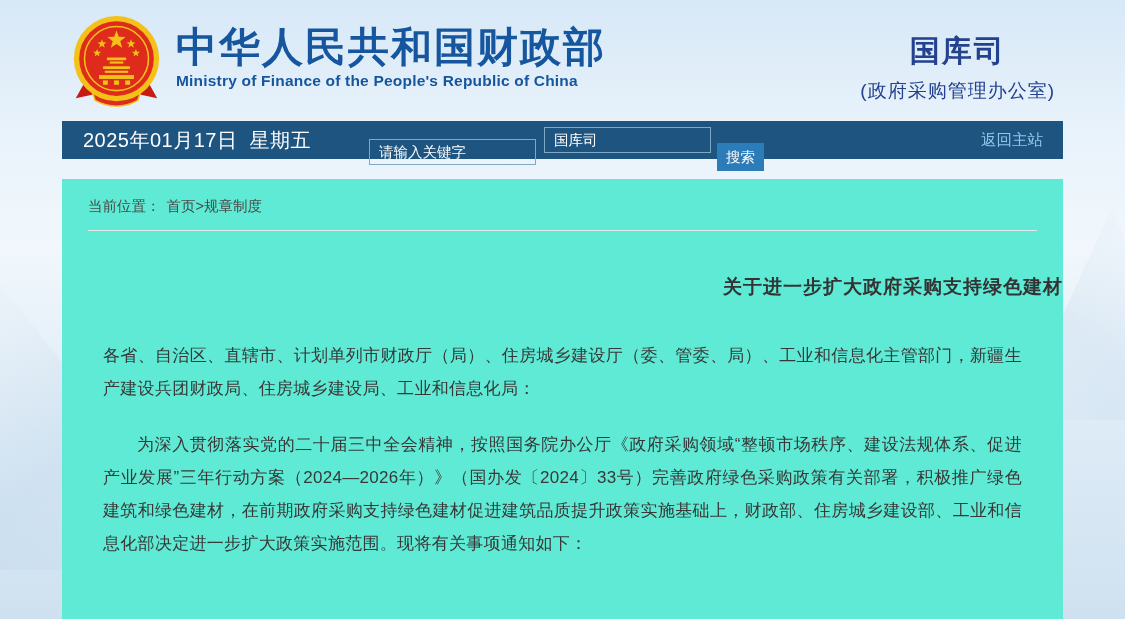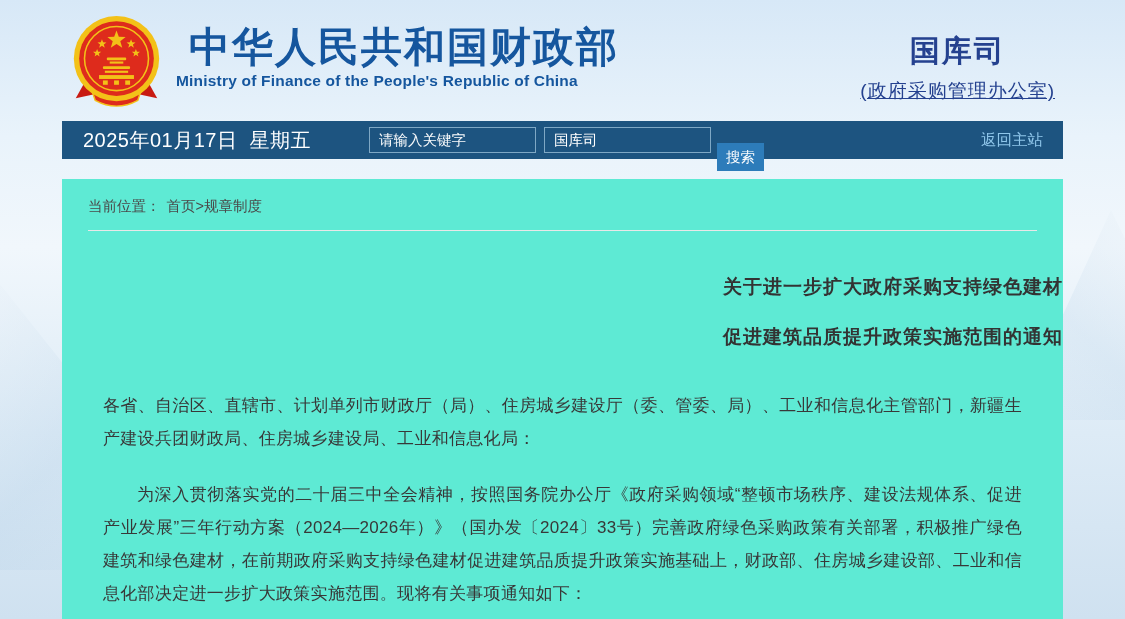--- a/index.html
+++ b/index.html
@@ -30,46 +30,46 @@
   }
   .emblem {
     position: absolute; left: 68px; top: 13px; width: 97px; height: 97px;
   }
   .emblem svg { width: 100%; height: 100%; display: block; }
   .site-titles {
     position: absolute; left: 176px; top: 24px;
   }
   .site-title {
     font-size: 41px; font-weight: bold; color: #15569e; letter-spacing: 2px;
-    line-height: 46px; white-space: nowrap; margin-left: 13px;
+    line-height: 46px; white-space: nowrap;
   }
   .site-subtitle {
     font-size: 15.5px; font-weight: bold; color: #15569e; margin-top: 2px;
     letter-spacing: 0.2px; white-space: nowrap;
   }
   .dept {
     position: absolute; right: 70px; top: 34px; text-align: center;
   }
   .dept-name {
     font-size: 30px; color: #24418f; font-weight: 600; letter-spacing: 2px; line-height: 34px;
   }
   .dept-office {
-    font-size: 19px; color: #24418f; margin-top: 10px; letter-spacing: 1px; text-decoration: underline;
+    font-size: 19px; color: #24418f; margin-top: 10px; letter-spacing: 1px;
   }
 
   
   .topbar {
     position: absolute; left: 62px; top: 121px; width: 1001px; height: 38px;
     background: #1d5480; display: flex; align-items: center;
   }
   .topbar .date {
     color: #ffffff; font-size: 20px; margin-left: 21px; white-space: pre; letter-spacing: 0.5px;
   }
   .topbar .search-input {
-    position: absolute; left: 307px; top: 6px; width: 167px; height: 26px;
+    position: absolute; left: 307px; top: 18px; width: 167px; height: 26px;
     background: transparent; border: 1px solid #7fa8c5; color: #ffffff;
     font-size: 14.5px; padding: 0 9px; outline: none;
     font-family: "Liberation Sans", sans-serif;
   }
   .topbar .search-input::placeholder { color: #ffffff; opacity: 0.98; }
   .topbar .scope-input {
     position: absolute; left: 482px; top: 6px; width: 167px; height: 26px;
     background: transparent; border: 1px solid #7fa8c5; color: #ffffff;
     font-size: 14.5px; padding: 0 9px; outline: none;
     font-family: "Liberation Sans", sans-serif;
@@ -166,17 +166,16 @@
   <a class="home-link">返回主站</a>
 </nav>
 
 <main class="content-panel">
   <div class="breadcrumb">
     <span class="bc-label">当前位置：</span><a>首页</a><span>&gt;</span><a>规章制度</a>
   </div>
   <hr class="divider">
   <h1 class="doc-title">
     <span>关于进一步扩大政府采购支持绿色建材</span><br>
-    <span>促进建筑品质提升政策实施范围的通知</span>
   </h1>
   <p class="para first">各省、自治区、直辖市、计划单列市财政厅（局）、住房城乡建设厅（委、管委、局）、工业和信息化主管部门，新疆生产建设兵团财政局、住房城乡建设局、工业和信息化局：</p>
   <p class="para indent">为深入贯彻落实党的二十届三中全会精神，按照国务院办公厅《政府采购领域“整顿市场秩序、建设法规体系、促进产业发展”三年行动方案（2024—2026年）》（国办发〔2024〕33号）完善政府绿色采购政策有关部署，积极推广绿色建筑和绿色建材，在前期政府采购支持绿色建材促进建筑品质提升政策实施基础上，财政部、住房城乡建设部、工业和信息化部决定进一步扩大政策实施范围。现将有关事项通知如下：</p>
 </main>
 
 </body></html>

